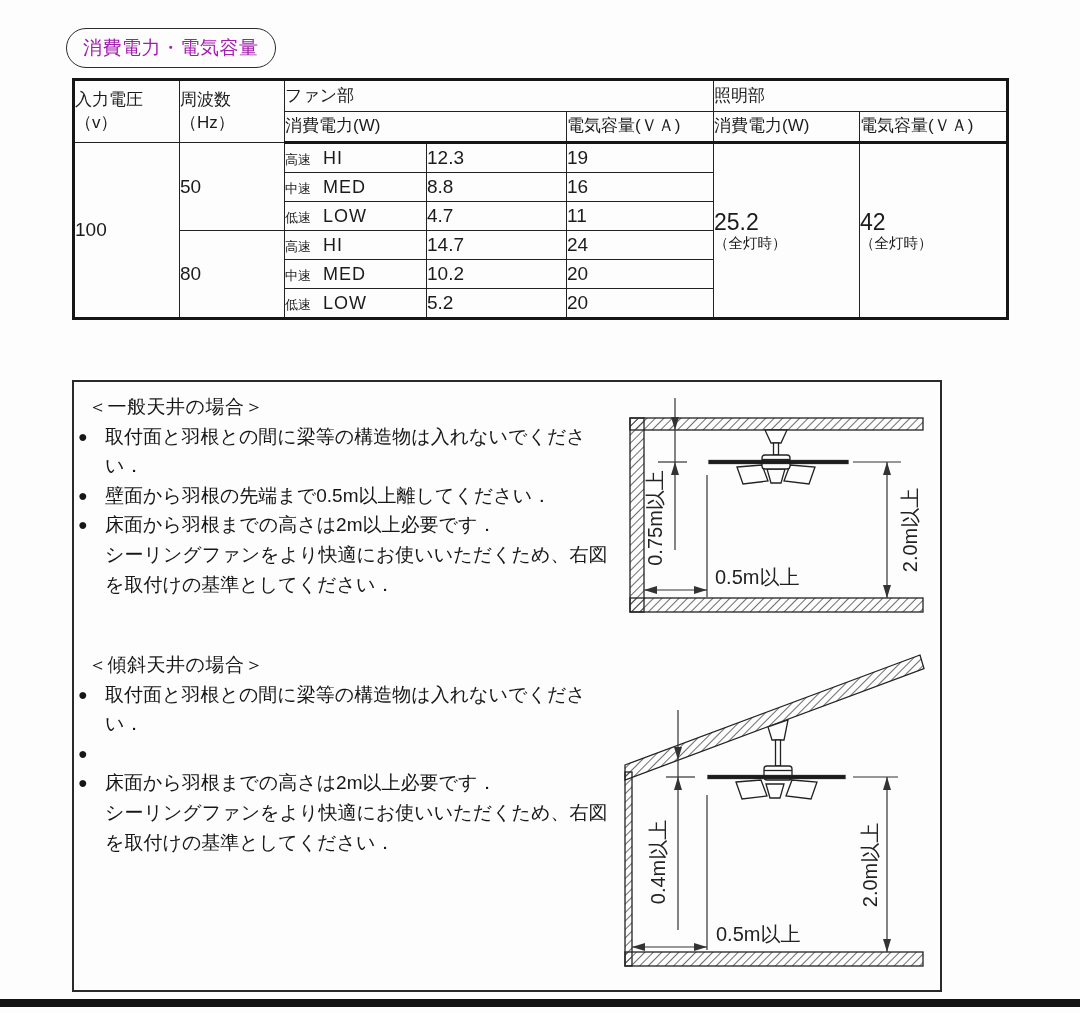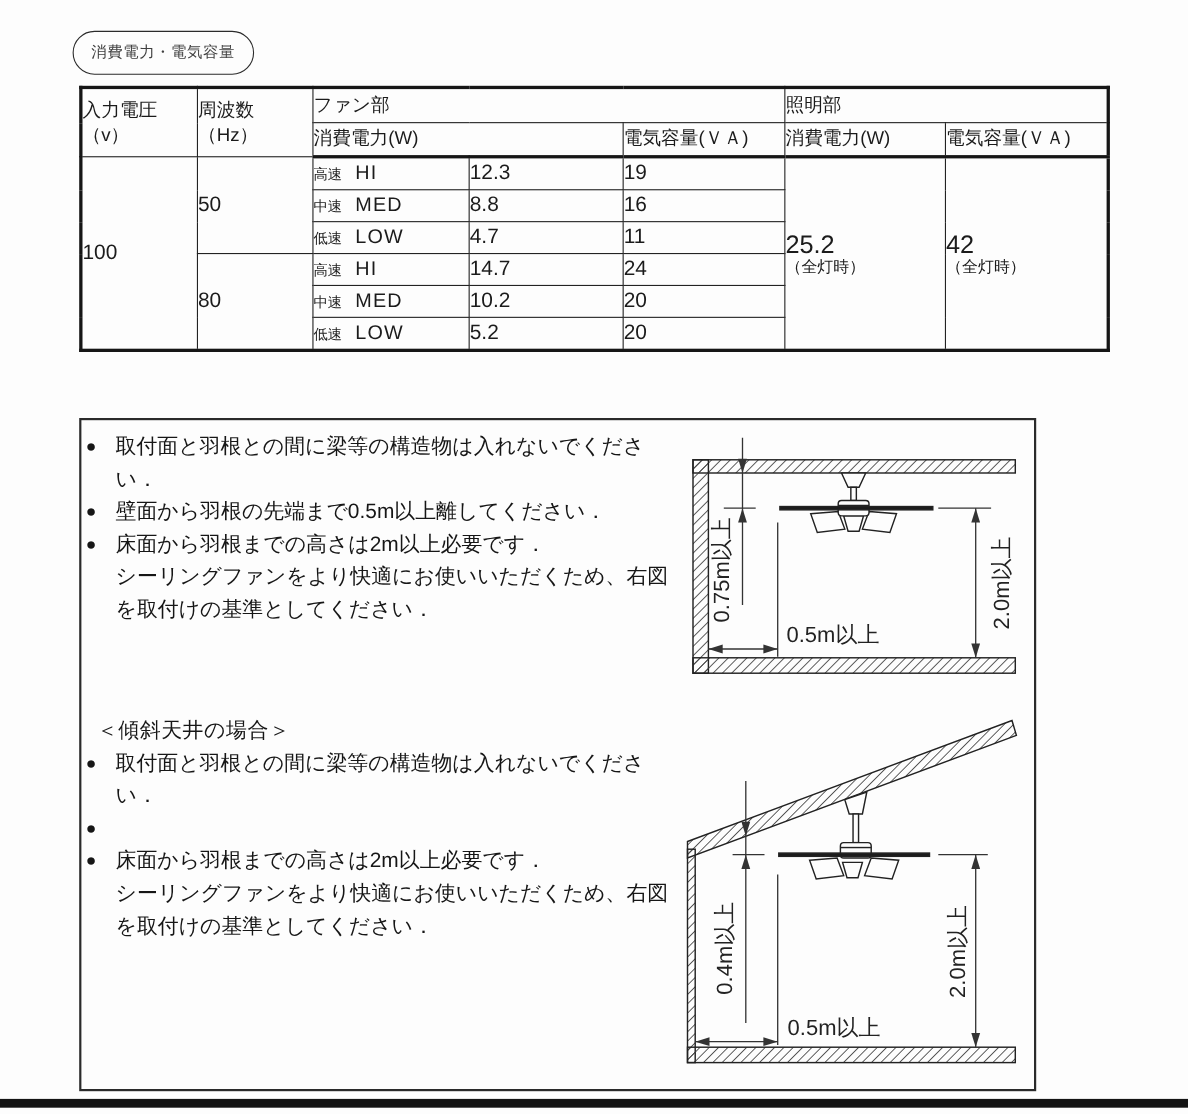--- a/index.html
+++ b/index.html
@@ -4,21 +4,21 @@
 <style>
   html,body{margin:0;padding:0;background:#fff;}
   .canvas{
     position:relative;width:1080px;height:1013px;background:#fdfdfd;overflow:hidden;
     font-family:"Liberation Sans","DejaVu Sans",sans-serif;color:#1b1b1b;
   }
   
   .stadium{
     position:absolute;display:inline-flex;align-items:center;height:38px;
     border:1.6px solid #2b2b2b;border-radius:22px;padding:0 16px;
-    font-size:14px;letter-spacing:.5px;color:#404040;background:#fdfdfd;white-space:nowrap;
+    font-size:19px;letter-spacing:.5px;color:#a21caf;background:#fdfdfd;white-space:nowrap;
   }
   
   table.spec{
     position:absolute;left:72px;top:78px;width:934px;border-collapse:collapse;
     table-layout:fixed;border:3px solid #161616;background:#fdfdfd;
   }
   table.spec th,table.spec td{
     border:1.5px solid #222;padding:0;text-align:left;vertical-align:middle;
     font-weight:normal;color:#1b1b1b;
   }
@@ -128,20 +128,21 @@
         <td>5.2</td>
         <td>20</td>
       </tr>
     </tbody>
   </table>
 
 
   <div class="install-box"></div>
 
   <div class="text-block" style="left:78px;top:392px;">
+    <div class="tb-heading">＜一般天井の場合＞</div>
     <div class="bullet-row">
       <span class="bullet-dot">●</span>
       <span>取付面と羽根との間に梁等の構造物は入れないでください．</span>
     </div>
     <div class="bullet-row">
       <span class="bullet-dot">●</span>
       <span>壁面から羽根の先端まで0.5m以上離してください．</span>
     </div>
     <div class="bullet-row">
       <span class="bullet-dot">●</span>

